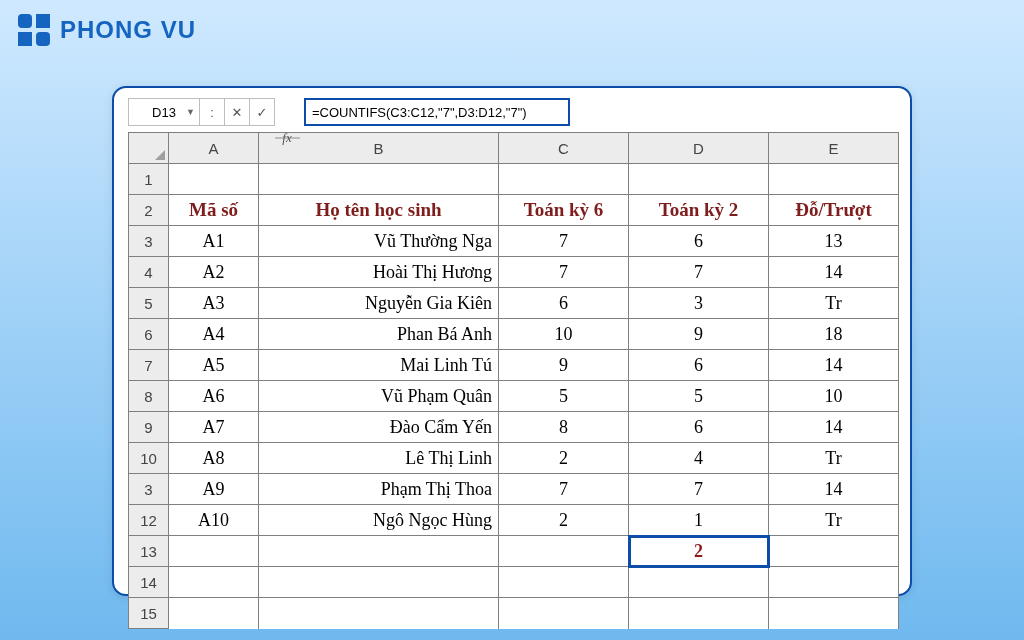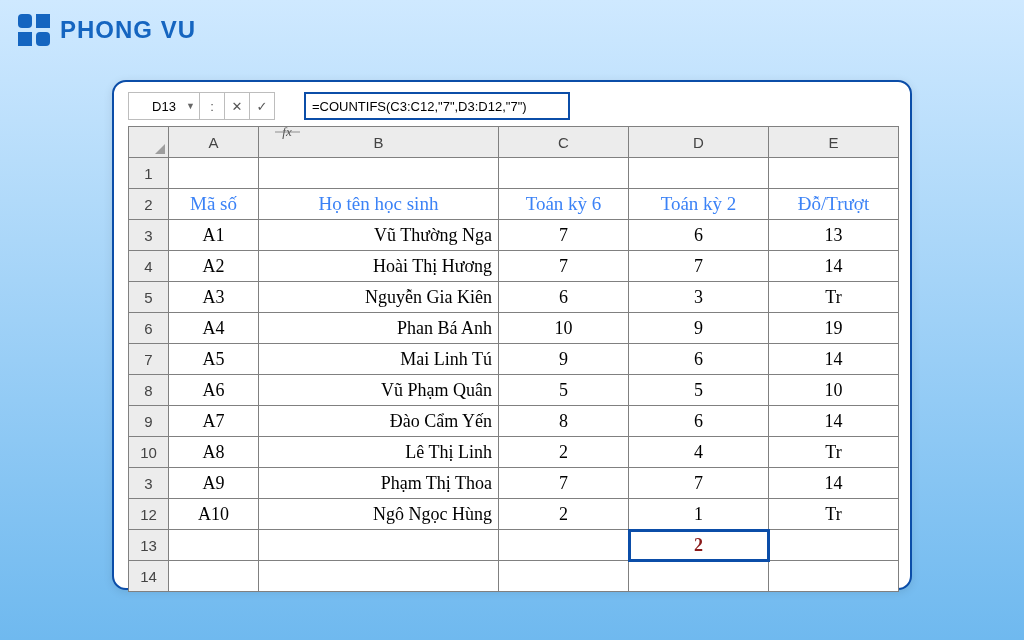--- a/index.html
+++ b/index.html
@@ -44,21 +44,21 @@
     font-family: Arial, Helvetica, sans-serif;
     font-size: 24px;
     font-weight: 800;
     letter-spacing: 1px;
     color: #1565c0;
   }
 
   .card {
     position: absolute;
     left: 112px;
-    top: 80px;
+    top: 86px;
     width: 800px;
     height: 510px;
     background: #ffffff;
     border: 2px solid #0b4da8;
     border-radius: 14px;
     box-shadow: 0 2px 10px rgba(0,0,0,0.1);
     padding: 8px 14px 14px 14px;
     box-sizing: border-box;
   }
 
@@ -148,22 +148,22 @@
   .sheet th.corner::before {
     content: "";
     position: absolute;
     right: 3px;
     bottom: 3px;
     width: 0; height: 0;
     border-left: 10px solid transparent;
     border-bottom: 10px solid #9e9e9e;
   }
   .sheet td.hdr {
-    font-weight: normal;
-    color: #3b82f6;
+    font-weight: bold;
+    color: #7f1d1d;
     font-size: 19px;
   }
   .sheet td.left { text-align: right; }
 
   .col-A { width: 90px; }
   .col-B { width: 240px; }
   .col-C { width: 130px; }
   .col-D { width: 140px; }
   .col-E { width: 130px; }
 
@@ -263,21 +263,21 @@
         <td>6</td>
         <td>3</td>
         <td>Tr</td>
       </tr>
       <tr>
         <th class="rowhead">6</th>
         <td>A4</td>
         <td class="left">Phan Bá Anh</td>
         <td>10</td>
         <td>9</td>
-        <td>19</td>
+        <td>18</td>
       </tr>
       <tr>
         <th class="rowhead">7</th>
         <td>A5</td>
         <td class="left">Mai Linh Tú</td>
         <td>9</td>
         <td>6</td>
         <td>14</td>
       </tr>
       <tr>
@@ -331,17 +331,25 @@
       </tr>
 
       <tr>
         <th class="rowhead">14</th>
         <td></td>
             <td></td>
             <td></td>
             <td></td>
             <td></td>
       </tr>
+      <tr>
+        <th class="rowhead">15</th>
+        <td style="border-bottom:none"></td>
+            <td style="border-bottom:none"></td>
+            <td style="border-bottom:none"></td>
+            <td style="border-bottom:none"></td>
+            <td style="border-bottom:none"></td>
+      </tr>
     </tbody>
       </table>
 
   </div>
 </div>
 
 </body></html>

